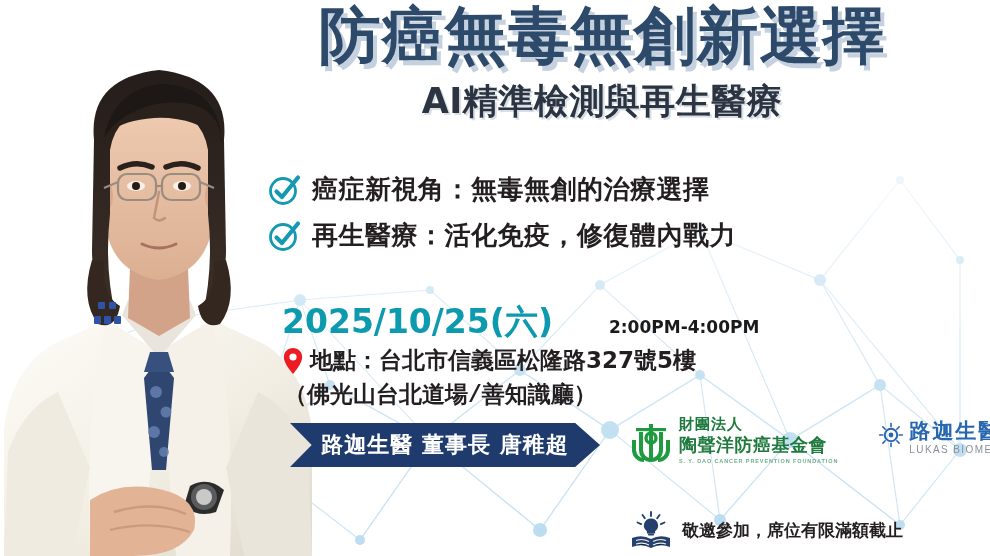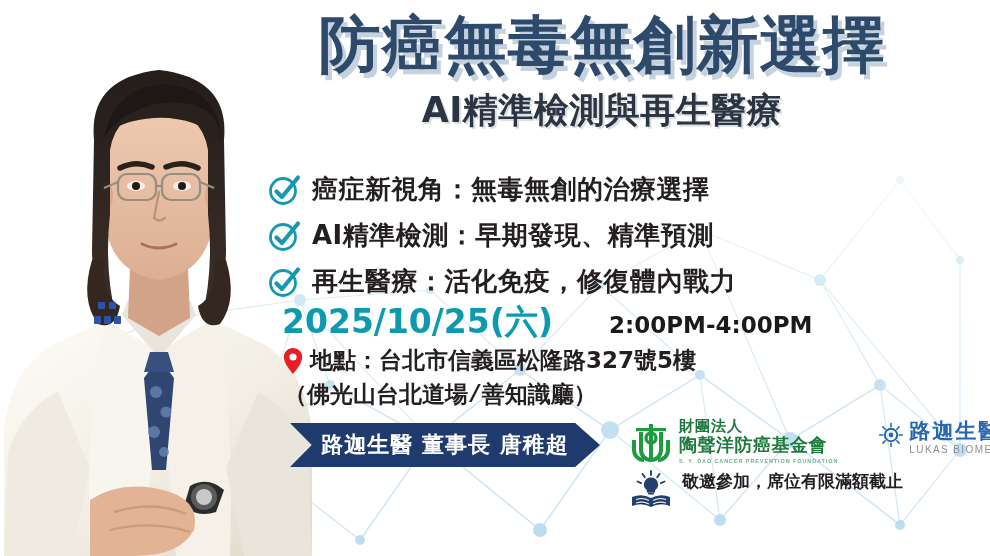--- a/index.html
+++ b/index.html
@@ -38,21 +38,21 @@
     width: 330px;
     height: 556px;
     z-index: 3;
   }
   .doctor svg { display:block; width:100%; height:100%; }
 
   
   .headline {
     position: absolute;
     left: 226px;
-    top: 12px;
+    top: 3px;
     width: 752px;
     text-align: center;
     z-index: 5;
   }
   .title-main {
     font-family: "DejaVu Sans", "Liberation Sans", sans-serif;
     font-size: 62px;
     font-weight: bold;
     color: #2d4a6b;
     letter-spacing: 1px;
@@ -114,21 +114,21 @@
   .event-date {
     font-family: "DejaVu Sans", "Liberation Sans", sans-serif;
     font-size: 33px;
     font-weight: bold;
     color: #0e9aae;
     letter-spacing: 0px;
     white-space: nowrap;
   }
   .event-time {
     font-family: "DejaVu Sans", "Liberation Sans", sans-serif;
-    font-size: 23px;
+    font-size: 17px;
     font-weight: bold;
     color: #1a1a1a;
     margin-left: 36px;
     letter-spacing: 0px;
     white-space: nowrap;
   }
   .venue-row {
     display: flex;
     align-items: center;
     margin-top: 0;
@@ -190,21 +190,21 @@
     z-index: 5;
   }
   .logo-foundation {
     display: flex;
     align-items: center;
   }
   .logo-mark-green { width: 46px; height: 46px; flex: 0 0 46px; }
   .logo-mark-green svg { display:block; width:100%; height:100%; }
   .fnd-text { margin-left: 5px; }
   .fnd-line1 {
-    font-family: Liberation Sans, sans-serif;
+    font-family: Liberation Mono, monospace;
     font-size: 15px;
     font-weight: bold;
     color: #1f7a3d;
     letter-spacing: 1px;
     line-height: 1.1;
     white-space: nowrap;
   }
   .fnd-line2 {
     font-family: "DejaVu Sans", "Liberation Sans", sans-serif;
     font-size: 18px;
@@ -248,22 +248,23 @@
     color: #8a9099;
     letter-spacing: 1.4px;
     margin-top: 2px;
     white-space: nowrap;
   }
 
   
   .note {
     position: absolute;
     left: 630px;
-    top: 469px;
-    display: flex;
+    top: 510px;
+    display: flex;
+    align-items: center;
     z-index: 5;
   }
   .note-icon { width: 42px; height: 40px; flex: 0 0 42px; margin-right: 10px; }
   .note-icon svg { display:block; width:100%; height:100%; }
   .note-lines {
     font-family: "DejaVu Sans", "Liberation Sans", sans-serif;
     font-size: 17px;
     font-weight: bold;
     color: #231f20;
     line-height: 1.45;
@@ -436,29 +437,20 @@
       </span>
       <span class="bullet-text">癌症新視角：無毒無創的治療選擇</span>
     </div>
     <div class="bullet-row">
       <span class="check-icon">
         <svg viewBox="0 0 32 32">
           <circle cx="15" cy="17" r="12.5" fill="none" stroke="#1499b0" stroke-width="2.8"></circle>
           <path d="M8.5 17.5 L14 23 L30 3.5" fill="none" stroke="#1499b0" stroke-width="4.2" stroke-linecap="round" stroke-linejoin="round"></path>
         </svg>
       </span>
-      <span class="bullet-text">AI精準檢測：早期發現、精準預測</span>
-    </div>
-    <div class="bullet-row">
-      <span class="check-icon">
-        <svg viewBox="0 0 32 32">
-          <circle cx="15" cy="17" r="12.5" fill="none" stroke="#1499b0" stroke-width="2.8"></circle>
-          <path d="M8.5 17.5 L14 23 L30 3.5" fill="none" stroke="#1499b0" stroke-width="4.2" stroke-linecap="round" stroke-linejoin="round"></path>
-        </svg>
-      </span>
       <span class="bullet-text">再生醫療：活化免疫，修復體內戰力</span>
     </div>
   </div>
 
   <div class="event-info">
     <div class="datetime-row">
       <span class="event-date">2025/10/25(六)</span>
       <span class="event-time">2:00PM-4:00PM</span>
     </div>
     <div class="venue-row">

